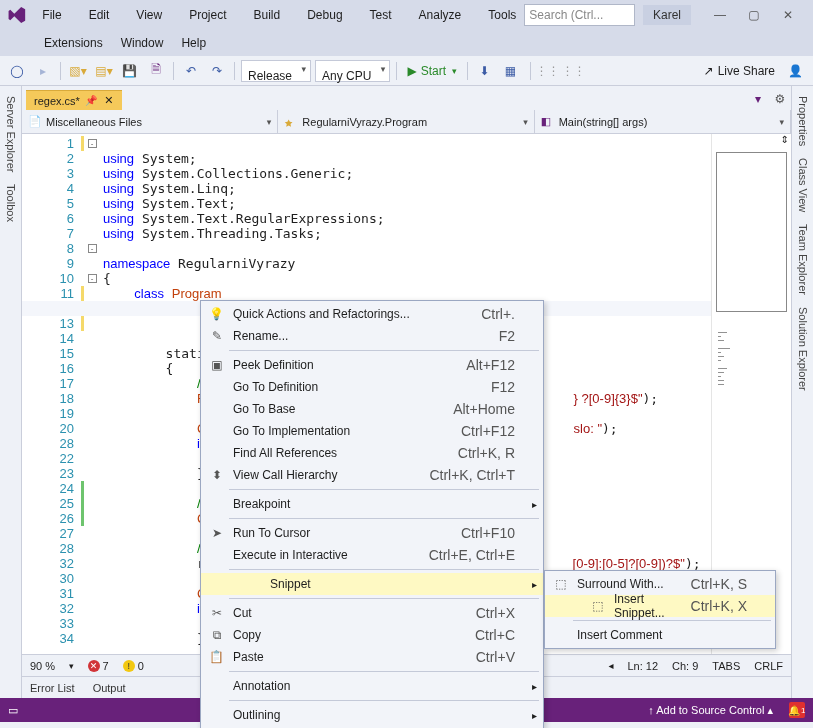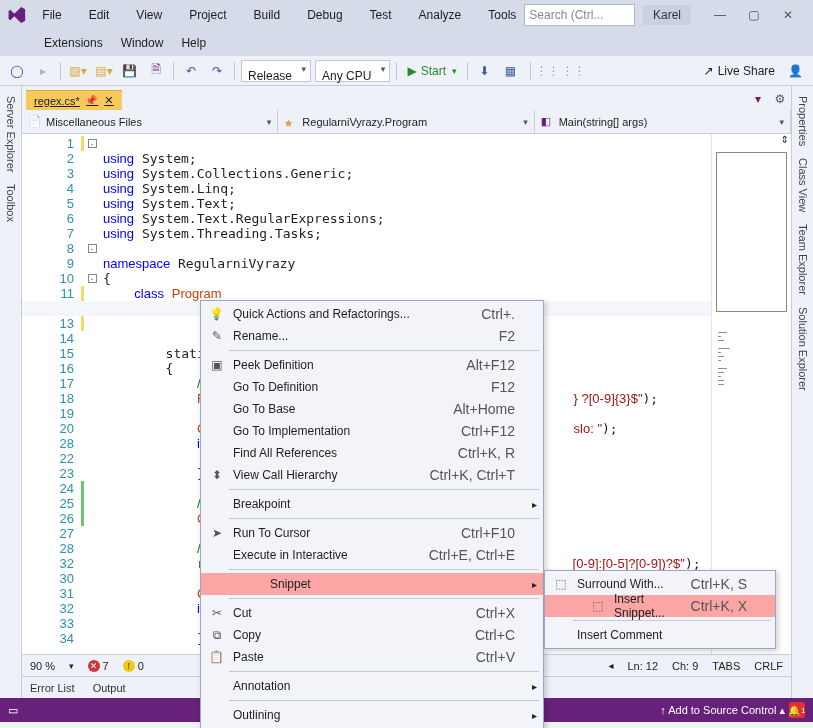--- a/index.html
+++ b/index.html
@@ -25,21 +25,21 @@
 .start-btn .tri { color: #2a8a2a; }
 .live-share { display: flex; align-items: center; gap: 4px; padding: 2px 6px; }
 
 .body-row { display: flex; height: 612px; position: relative; }
 .side-tab { width: 22px; background: #eef1f7; border-right: 1px solid #cacedb; display: flex; flex-direction: column; align-items: center; padding-top: 4px; }
 .side-tab-label { writing-mode: vertical-rl; padding: 6px 2px; color: #444; font-size: 11px; }
 .side-right { width: 22px; background: #eef1f7; border-left: 1px solid #cacedb; display: flex; flex-direction: column; align-items: center; padding-top: 4px; }
 
 .editor-area { flex: 1; display: flex; flex-direction: column; background: #fff; }
 .tab-row { height: 24px; background: #eef1f7; display: flex; align-items: flex-end; padding-left: 4px; }
-.file-tab { background: #f5c95a; padding: 3px 8px; display: flex; align-items: center; gap: 6px; border-top: 1px solid #d9aa3a; font-size: 11px; text-decoration: underline; }
+.file-tab { background: #f5c95a; padding: 3px 8px; display: flex; align-items: center; gap: 6px; border-top: 1px solid #d9aa3a; font-size: 11px; }
 .file-tab .pin { font-size: 10px; }
 .nav-row { height: 24px; background: #eef1f7; border-bottom: 1px solid #cacedb; display: flex; }
 .nav-cell { flex: 1; border-right: 1px solid #cacedb; display: flex; align-items: center; padding: 0 6px; gap: 4px; font-size: 11px; }
 .nav-cell .img { width: 14px; height: 14px; }
 .nav-cell::after { content: "▾"; margin-left: auto; font-size: 9px; color: #555; }
 
 .code-body { flex: 1; display: flex; position: relative; overflow: hidden; }
 .gutter { width: 58px; background: #fff; text-align: right; padding: 2px 6px 2px 0; color: #2b91af; font-family: Consolas, monospace; font-size: 13px; line-height: 15px; }
 .gutter .ln { height: 15px; }
 .fold-col { width: 14px; background: #fff; padding-top: 2px; }
@@ -54,27 +54,27 @@
 .str { color: #a31515; }
 .cmt { color: #008000; }
 .current-line { position: absolute; left: 0; right: 0; height: 15px; background: #f4f6fb; z-index: 0; }
 
 .minimap { width: 80px; background: #fff; border-left: 1px solid #e5e5e5; position: relative; }
 .mini-box { border: 1px solid #888; margin: 18px 4px; height: 160px; }
 
 .status-row { height: 22px; background: #eef1f7; border-top: 1px solid #cacedb; display: flex; align-items: center; padding: 0 8px; gap: 14px; font-size: 11px; }
 .output-row { height: 22px; background: #eef1f7; border-top: 1px solid #cacedb; display: flex; align-items: center; padding: 0 8px; gap: 18px; font-size: 11px; color: #333; }
 .footer { height: 24px; background: #68217a; color: #fff; display: flex; align-items: center; padding: 0 8px; font-size: 11px; }
-.footer-right { margin-left: auto; display: flex; align-items: center; gap: 4px; }
+.footer-right { margin-left: auto; display: flex; align-items: center; gap: 16px; }
 .bell { width: 16px; height: 16px; background: #e03030; border-radius: 2px; display: flex; align-items: center; justify-content: center; font-size: 10px; }
 
 
 .ctx { position: absolute; background: #f2f4f9; border: 1px solid #9ba7c2; box-shadow: 2px 2px 6px rgba(0,0,0,0.2); z-index: 100; padding: 2px 0; }
 .ctx-item { display: flex; align-items: center; height: 22px; padding: 0 28px 0 6px; position: relative; }
-.ctx-item.hover { background: #fca5a5; padding-left: 43px; }
+.ctx-item.hover { background: #fef9c3; padding-left: 43px; }
 .ctx-icon { width: 20px; height: 16px; display: flex; align-items: center; justify-content: center; margin-right: 6px; color: #555; }
 .ctx-label { flex: 1; }
 .ctx-key { color: #555; margin-left: 20px; font-size: 14px; }
 .ctx-arrow { position: absolute; right: 6px; font-size: 10px; }
 .ctx-sep { height: 1px; background: #c4c9d8; margin: 3px 4px 3px 28px; }
 .ctx1 { left: 200px; top: 300px; width: 344px; }
 .ctx2 { left: 544px; top: 570px; width: 232px; }
 
 .err-badge { display: inline-flex; align-items: center; gap: 3px; }
 .err-circ { width: 12px; height: 12px; border-radius: 50%; display: inline-flex; align-items: center; justify-content: center; font-size: 9px; color: #fff; }

